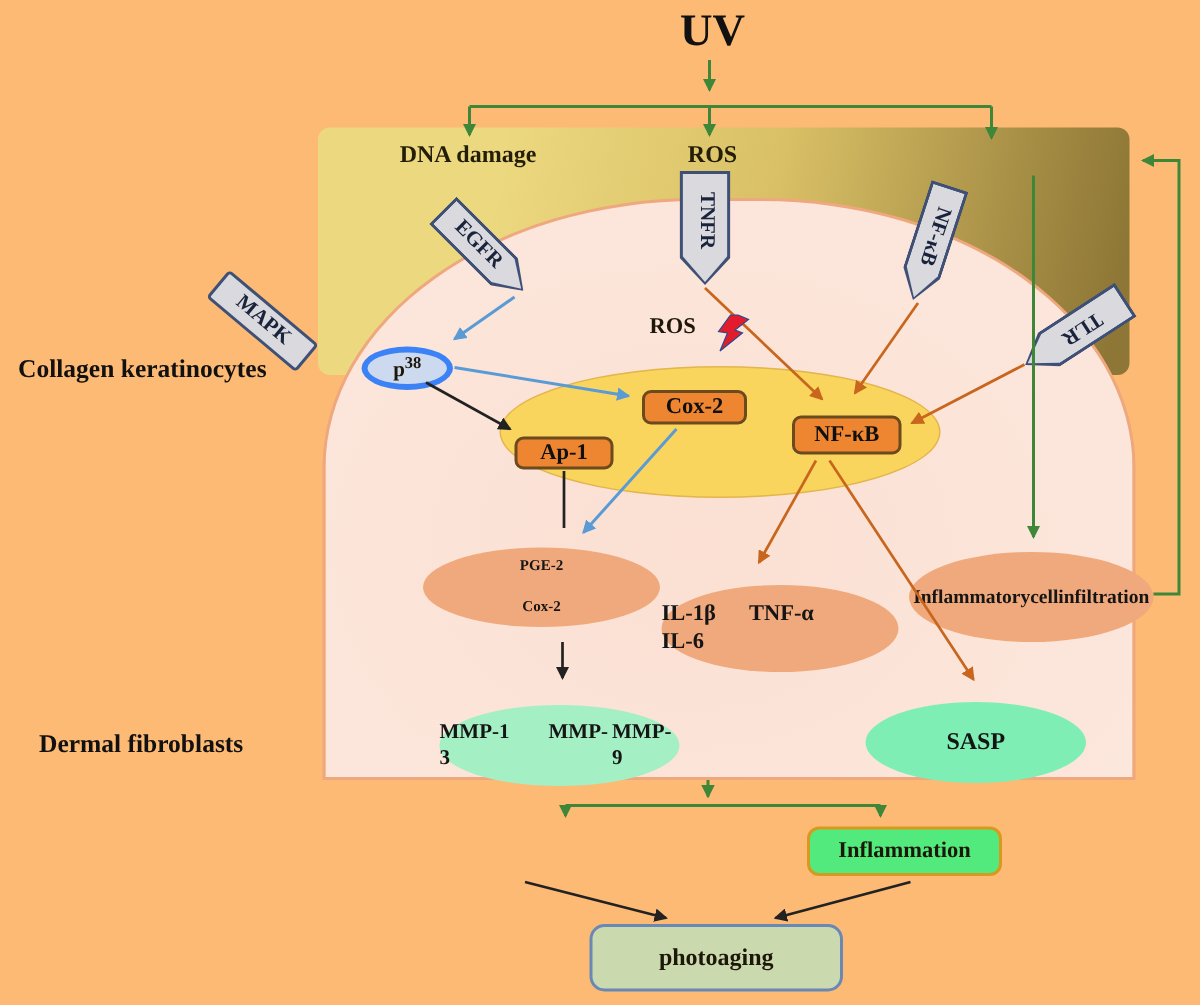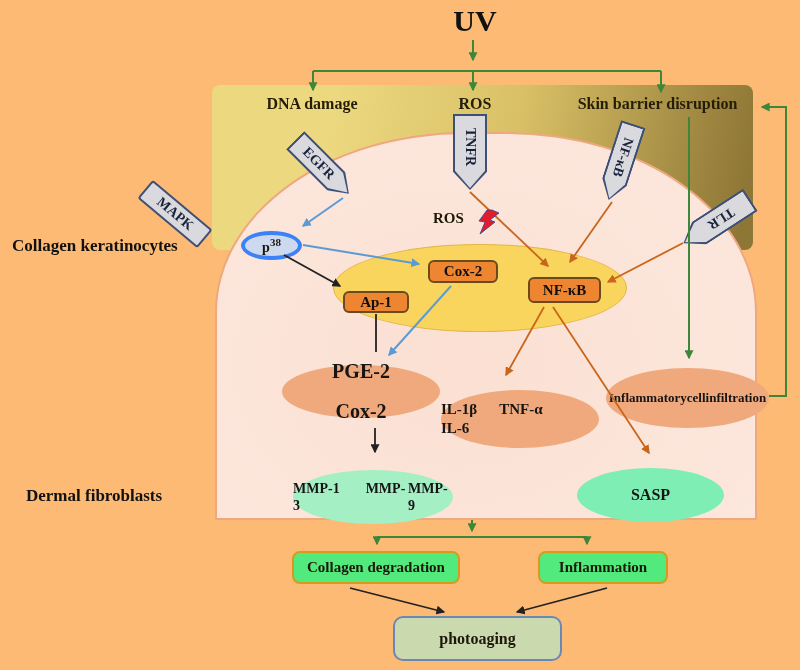--- a/index.html
+++ b/index.html
@@ -69,21 +69,20 @@
 
 <div id="fig">
 
   <div class="abs band"></div>
   <div class="abs dome"></div>
   <div class="abs nucleus"></div>
 
   <div class="abs ctr uv">UV</div>
   <div class="abs ctr band-label" style="left:238px;width:148px;">DNA damage</div>
   <div class="abs ctr band-label" style="left:430px;width:90px;">ROS</div>
-  <div class="abs ctr band-label" style="left:560px;width:195px;">Skin barrier disruption</div>
 
   <div class="abs side-label" style="left:12px;top:236px;">Collagen keratinocytes</div>
   <div class="abs side-label" style="left:26px;top:486px;">Dermal fibroblasts</div>
 
   <div class="abs ctr tag" style="left:284px;top:154px;width:76px;height:26px;transform:rotate(45deg);">
     <div class="shape"></div>
     <div class="shape-in"></div>
     <div class="t">EGFR</div>
   </div>
   <div class="abs ctr tag" style="left:432px;top:135px;width:76px;height:34px;transform:rotate(90deg);">
@@ -108,40 +107,39 @@
   <div class="abs ctr p38">
     <span><span>p</span><sup>38</sup></span>
   </div>
 
   <div class="abs ros-inner">ROS</div>
 
   <div class="abs ctr node" style="left:343px;top:291px;width:66px;height:22px;">Ap-1</div>
   <div class="abs ctr node" style="left:428px;top:260px;width:70px;height:23px;">Cox-2</div>
   <div class="abs ctr node" style="left:528px;top:277px;width:73px;height:26px;">NF-κB</div>
 
-  <div class="abs ell salmon" style="left:282px;top:365px;width:158px;height:53px;font-size:20px;display:flex;flex-direction:column;align-items:center;justify-content:center;gap:15px;">
+  <div class="abs ell salmon" style="left:282px;top:365px;width:158px;height:53px;font-size:10px;display:flex;flex-direction:column;align-items:center;justify-content:center;gap:15px;">
     <div>PGE-2</div>
     <div>Cox-2</div>
   </div>
   <div class="abs ell salmon" style="left:441px;top:390px;width:158px;height:58px;font-size:15px;display:flex;flex-direction:column;align-items:flex-start;justify-content:center;">
     <div><span>IL-1β</span><span style="display:inline-block;width:22px;"></span><span>TNF-α</span></div>
     <div>IL-6</div>
   </div>
   <div class="abs ell salmon ctr" style="left:606px;top:368px;width:163px;height:60px;font-size:13px;">
     <div>Inflammatory</div>
     <div>cell</div>
     <div>infiltration</div>
   </div>
   <div class="abs ell mint" style="left:293px;top:470px;width:160px;height:54px;font-size:14px;display:flex;flex-direction:row;align-items:center;justify-content:center;">
     <div><span>MMP-1</span><span style="display:inline-block;width:26px;"></span><span>MMP-3</span></div>
     <div>MMP-9</div>
   </div>
   <div class="abs ell saspc ctr" style="left:577px;top:468px;width:147px;height:54px;font-size:16px;">SASP</div>
 
-  <div class="abs ctr outcome" style="left:292px;top:551px;width:168px;height:33px;">Collagen degradation</div>
   <div class="abs ctr outcome" style="left:538px;top:551px;width:130px;height:33px;">Inflammation</div>
   <div class="abs ctr photo" style="left:393px;top:616px;width:169px;height:45px;">photoaging</div>
 
   <svg class="overlay" width="800" height="670" viewBox="0 0 800 670">
     <defs>
       <marker id="mg" viewBox="0 0 10 10" refX="8.5" refY="5" markerWidth="9" markerHeight="9" markerUnits="userSpaceOnUse" orient="auto">
           <path d="M0 0 L10 5 L0 10 z"></path>
         </marker>
       <marker id="mo" viewBox="0 0 10 10" refX="8.5" refY="5" markerWidth="9" markerHeight="9" markerUnits="userSpaceOnUse" orient="auto">
           <path d="M0 0 L10 5 L0 10 z"></path>

